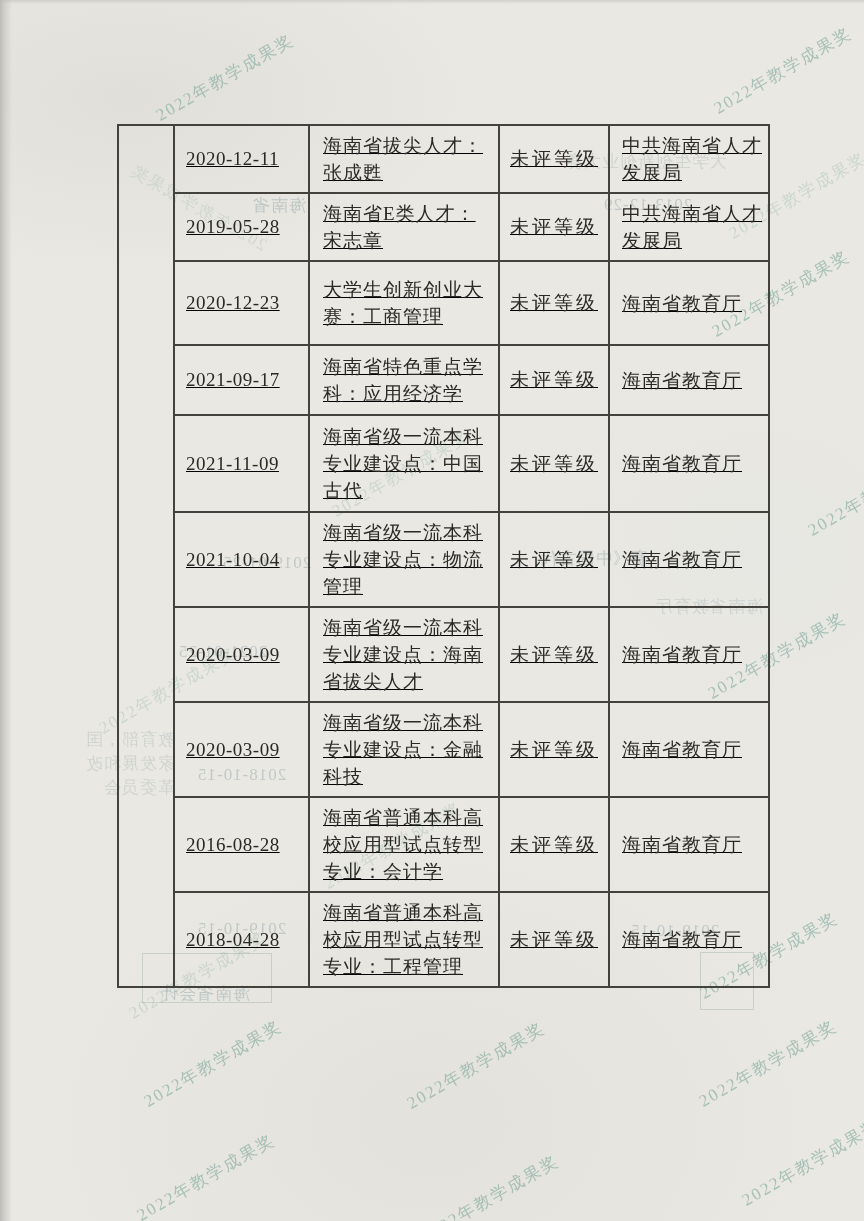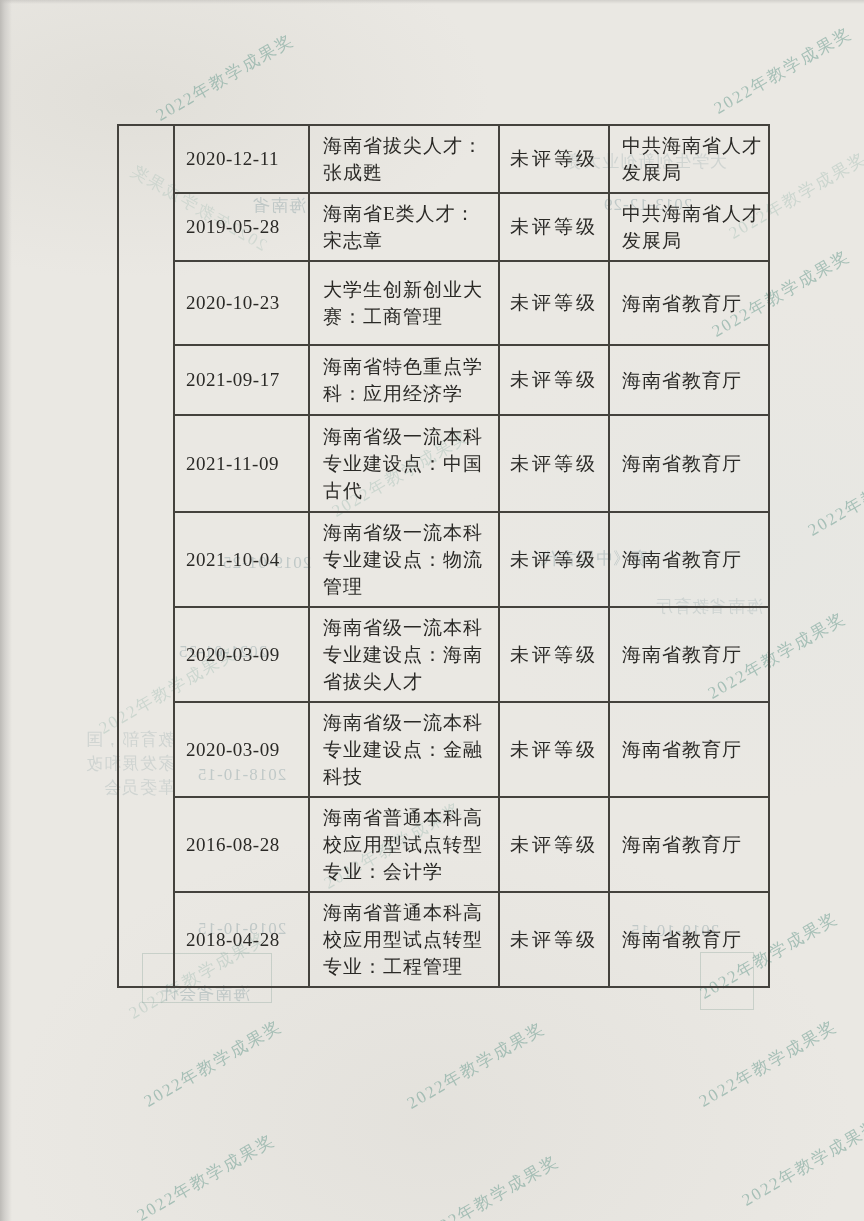--- a/index.html
+++ b/index.html
@@ -46,20 +46,21 @@
   .bleed-rect{
     position:absolute; border:1px solid rgba(130,160,150,.32);
   }
 
   
   table.doc{
     position:absolute; left:117px; top:124px;
     width:651px; height:824px;
     border-collapse:collapse; table-layout:fixed;
     background:transparent;
+    text-decoration:underline;
   }
   table.doc td{
     border:2px solid #44423d;
     vertical-align:middle;
     color:#2a2926;
   }
   td.c-date{
     font-size:19px; letter-spacing:.5px; padding-left:11px;
     font-family:"Liberation Serif","DejaVu Serif",serif;
   }
@@ -136,21 +137,21 @@
     <td class="c-grade">未评等级</td>
     <td class="c-issuer">中共海南省人才发展局</td>
   </tr>
   <tr class="h66">
     <td class="c-date">2019-05-28</td>
     <td class="c-desc">海南省E类人才：宋志章</td>
     <td class="c-grade">未评等级</td>
     <td class="c-issuer">中共海南省人才发展局</td>
   </tr>
   <tr class="h84">
-    <td class="c-date">2020-10-23</td>
+    <td class="c-date">2020-12-23</td>
     <td class="c-desc">大学生创新创业大赛：工商管理</td>
     <td class="c-grade">未评等级</td>
     <td class="c-issuer">海南省教育厅</td>
   </tr>
   <tr class="h70">
     <td class="c-date">2021-09-17</td>
     <td class="c-desc">海南省特色重点学科：应用经济学</td>
     <td class="c-grade">未评等级</td>
     <td class="c-issuer">海南省教育厅</td>
   </tr>

